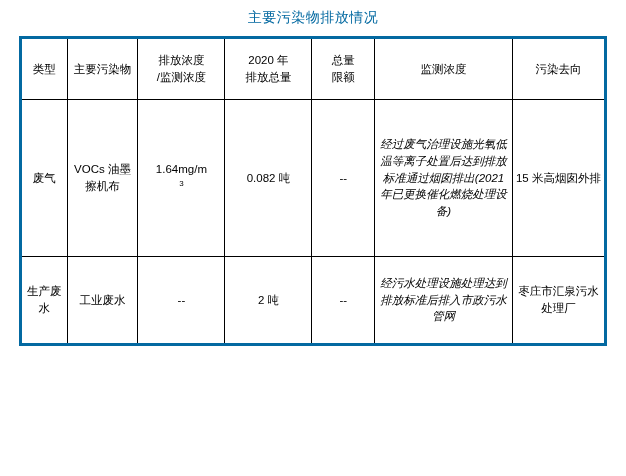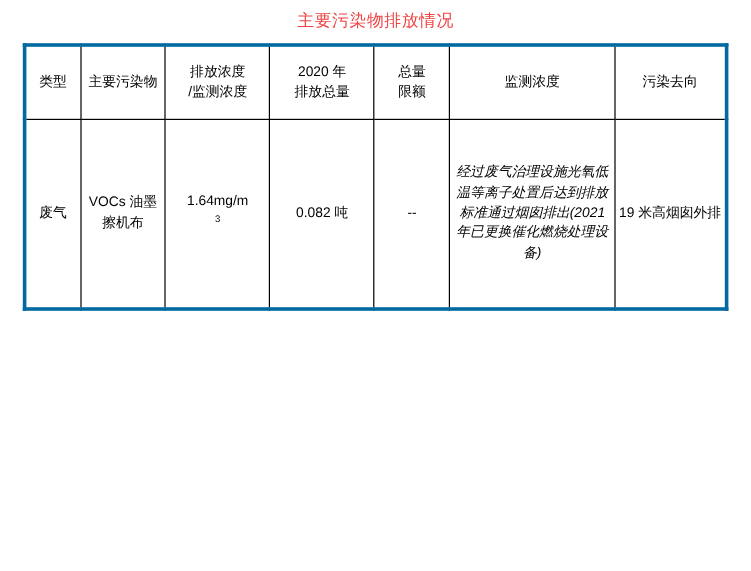--- a/index.html
+++ b/index.html
@@ -16,21 +16,21 @@
   }
   .page {
     position: relative;
     width: 626px;
     height: 476px;
     box-sizing: border-box;
   }
   .doc-title {
     text-align: center;
     font-size: 14px;
-    color: #ef4444;
+    color: #0369a1;
     padding-top: 9px;
     padding-bottom: 9px;
     letter-spacing: 0.5px;
   }
   table.pollutant-table {
     border-collapse: collapse;
     table-layout: fixed;
     margin: 0 auto;
     width: 588px;
     border: 3px solid #0369a1;
@@ -133,19 +133,42 @@
         <td>
             <span class="cell-text">0.082 吨</span>
           </td>
         <td>
             <span class="cell-text">--</span>
           </td>
         <td class="desc-cell">
             <span class="cell-text">经过废气治理设施光氧低温等离子处置后达到排放标准通过烟囱排出(2021年已更换催化燃烧处理设备)</span>
           </td>
         <td>
-            <span class="cell-text">19 米高烟囱外排</span>
+            <span class="cell-text">15 米高烟囱外排</span>
+          </td>
+      </tr>
+      <tr class="row-waste-water">
+        <td>
+            <span class="cell-text">生产废水</span>
+          </td>
+        <td>
+            <span class="cell-text">工业废水</span>
+          </td>
+        <td>
+            <span class="cell-text">--</span>
+          </td>
+        <td>
+            <span class="cell-text">2 吨</span>
+          </td>
+        <td>
+            <span class="cell-text">--</span>
+          </td>
+        <td class="desc-cell">
+            <span class="cell-text">经污水处理设施处理达到排放标准后排入市政污水管网</span>
+          </td>
+        <td>
+            <span class="cell-text">枣庄市汇泉污水处理厂</span>
           </td>
       </tr>
     </tbody>
   </table>
 
 </div>
 
 </body></html>

